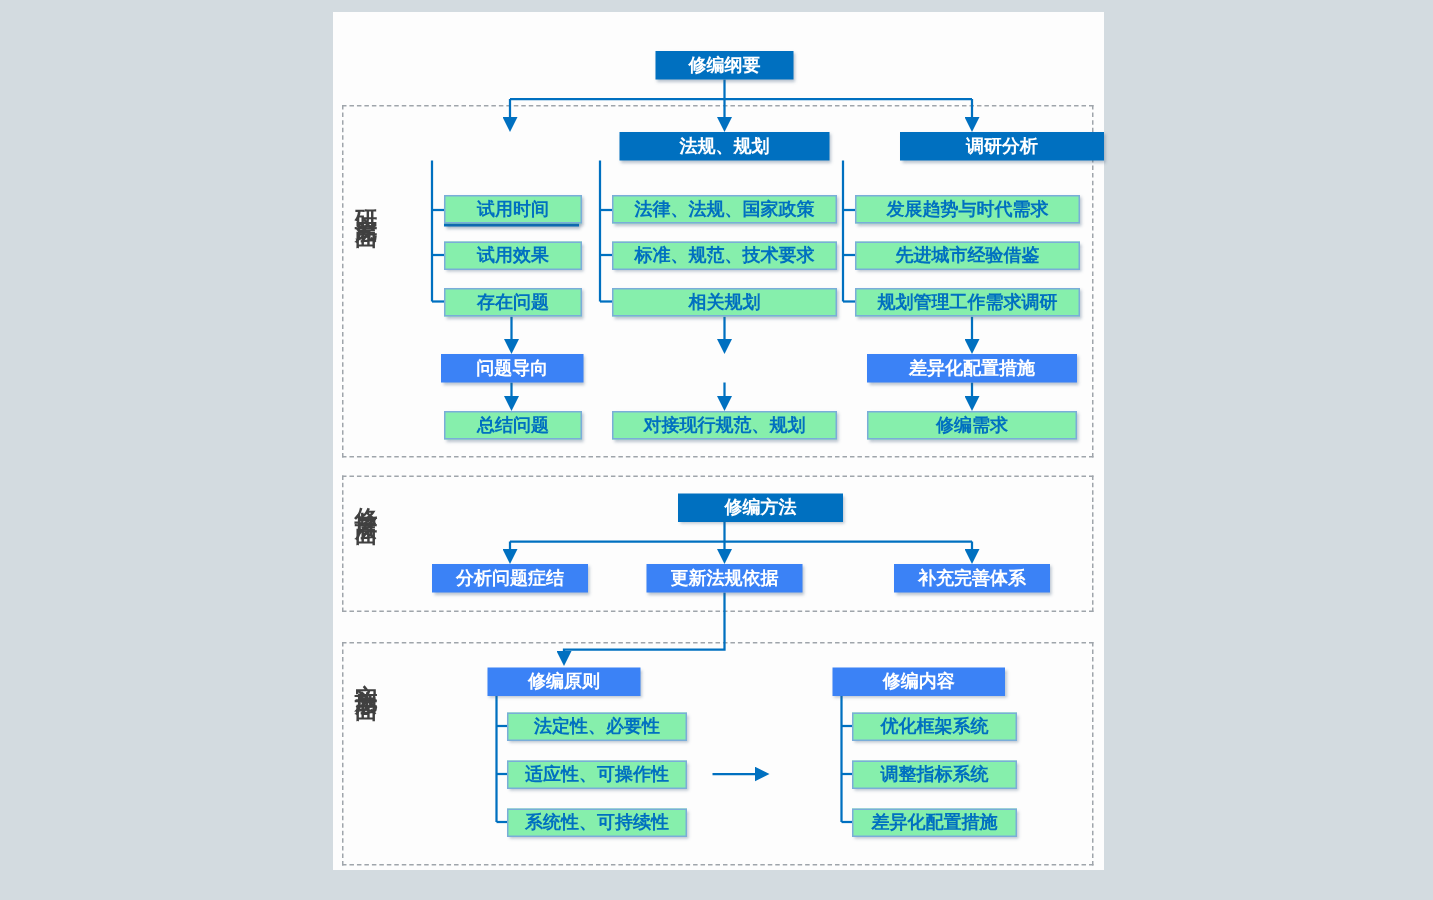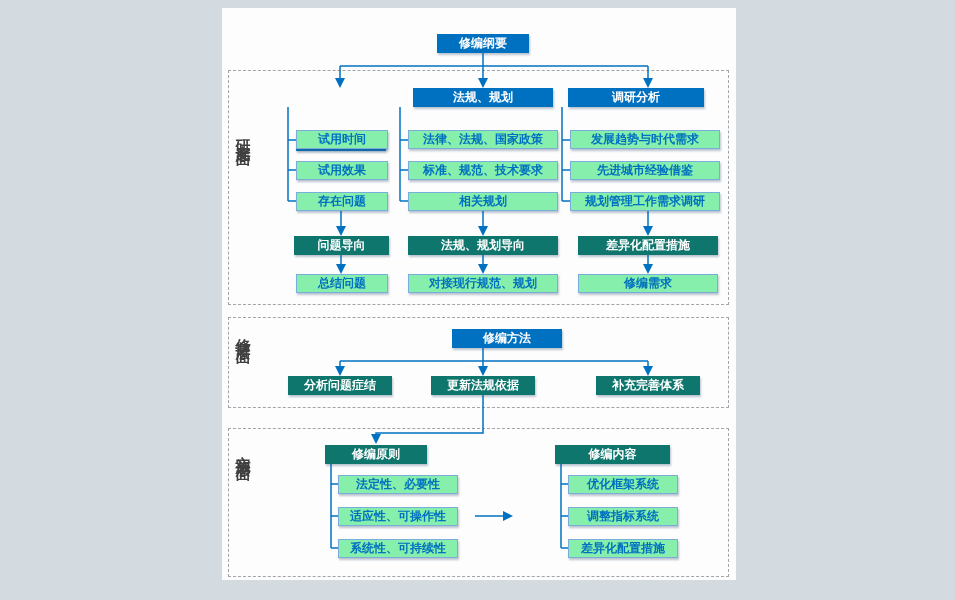--- a/index.html
+++ b/index.html
@@ -25,21 +25,21 @@
     font-weight:bold; font-size:15px; color:#404040; letter-spacing:4px;
     line-height:20px;
   }
   .box {
     position:absolute; height:19px;
     display:flex; align-items:center; justify-content:center;
     font-size:12px; font-weight:bold; white-space:nowrap;
     box-shadow:1px 1.5px 2px rgba(60,90,120,.35);
   }
   .dark  { background:#0070c0; color:#ffffff; }
-  .mid   { background:#0f766e; color:#ffffff; }
+  .mid   { background:#3b82f6; color:#ffffff; }
   .light { background:#86efac; color:#0070c0; border:1px solid #7aadd9; }
   svg.connectors { position:absolute; left:0; top:0; pointer-events:none; }
 </style>
 </head>
 <body>
 
 <div class="canvas">
 
   <div class="panel"></div>
 
@@ -109,36 +109,35 @@
   </svg>
 
   <div class="vlabel" style="top:128px;">研究层面</div>
   <div class="vlabel" style="top:326px;">修订层面</div>
   <div class="vlabel" style="top:443px;">实施层面</div>
 
   <div class="box dark" style="left:437px;top:34px;width:92px;">修编纲要</div>
 
   <div class="box dark" style="left:296px;top:88px;width:90px;margin-top:44px;">整体评估</div>
   <div class="box dark" style="left:413px;top:88px;width:140px;">法规、规划</div>
-  <div class="box dark" style="left:568px;top:88px;width:136px;text-align:right;">调研分析</div>
+  <div class="box dark" style="left:600px;top:88px;width:136px;text-align:right;">调研分析</div>
 
   <div class="box light" style="left:296px;top:130px;width:92px;">试用时间</div>
   <div class="box light" style="left:296px;top:161px;width:92px;">试用效果</div>
   <div class="box light" style="left:296px;top:192px;width:92px;">存在问题</div>
 
   <div class="box light" style="left:408px;top:130px;width:150px;">法律、法规、国家政策</div>
   <div class="box light" style="left:408px;top:161px;width:150px;">标准、规范、技术要求</div>
   <div class="box light" style="left:408px;top:192px;width:150px;">相关规划</div>
 
   <div class="box light" style="left:570px;top:130px;width:150px;">发展趋势与时代需求</div>
   <div class="box light" style="left:570px;top:161px;width:150px;">先进城市经验借鉴</div>
   <div class="box light" style="left:570px;top:192px;width:150px;">规划管理工作需求调研</div>
 
   <div class="box mid" style="left:294px;top:236px;width:95px;">问题导向</div>
-  <div class="box mid" style="left:408px;top:236px;width:150px;">法规、规划导向</div>
   <div class="box mid" style="left:578px;top:236px;width:140px;">差异化配置措施</div>
 
   <div class="box light" style="left:296px;top:274px;width:92px;">总结问题</div>
   <div class="box light" style="left:408px;top:274px;width:150px;">对接现行规范、规划</div>
   <div class="box light" style="left:578px;top:274px;width:140px;">修编需求</div>
 
   <div class="box dark" style="left:452px;top:329px;width:110px;">修编方法</div>
   <div class="box mid" style="left:288px;top:376px;width:104px;">分析问题症结</div>
   <div class="box mid" style="left:431px;top:376px;width:104px;">更新法规依据</div>
   <div class="box mid" style="left:596px;top:376px;width:104px;">补充完善体系</div>

